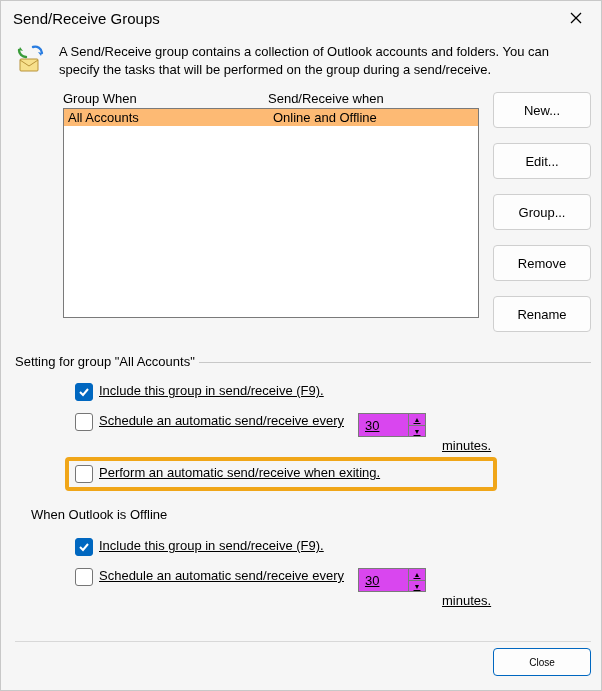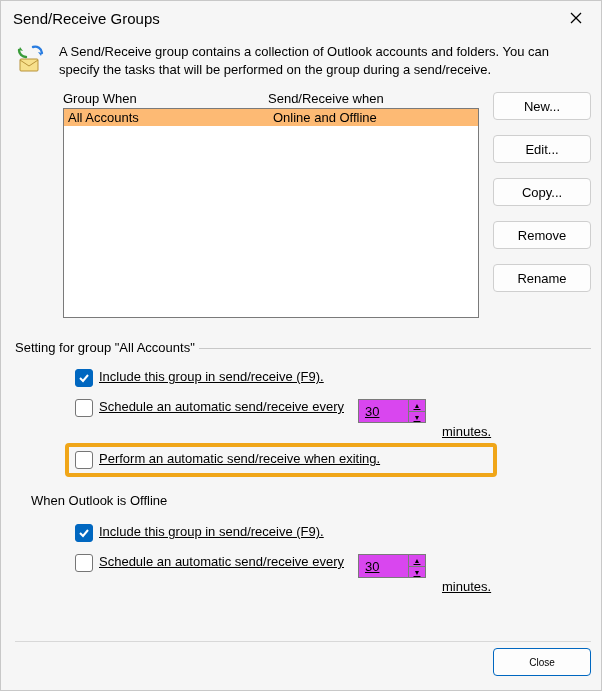--- a/index.html
+++ b/index.html
@@ -94,21 +94,21 @@
     width: 98px;
     display: flex;
     flex-direction: column;
     gap: 15px;
     padding-top: 1px;
   }
   .btn {
     background: #fdfdfd;
     border: 1px solid #cfcfcf;
     border-radius: 4px;
-    height: 28px;
+    height: 36px;
     font-size: 13px;
     font-family: inherit;
     cursor: default;
     display: flex;
     align-items: center;
     justify-content: center;
   }
   .section-label {
     position: relative;
     margin-top: 22px;
@@ -265,21 +265,21 @@
         <div class="listbox">
           <div class="listrow selected">
             <div class="col1">All Accounts</div>
             <div class="col2">Online and Offline</div>
           </div>
         </div>
       </div>
       <div class="btncol">
         <div class="btn">New...</div>
         <div class="btn">Edit...</div>
-        <div class="btn">Copy...</div>
+        <div class="btn">Group...</div>
         <div class="btn">Remove</div>
         <div class="btn">Rename</div>
       </div>
     </div>
 
     <div class="section-label">
       <span>Setting for group "All Accounts"</span>
     </div>
 
     <div class="optgroup">

